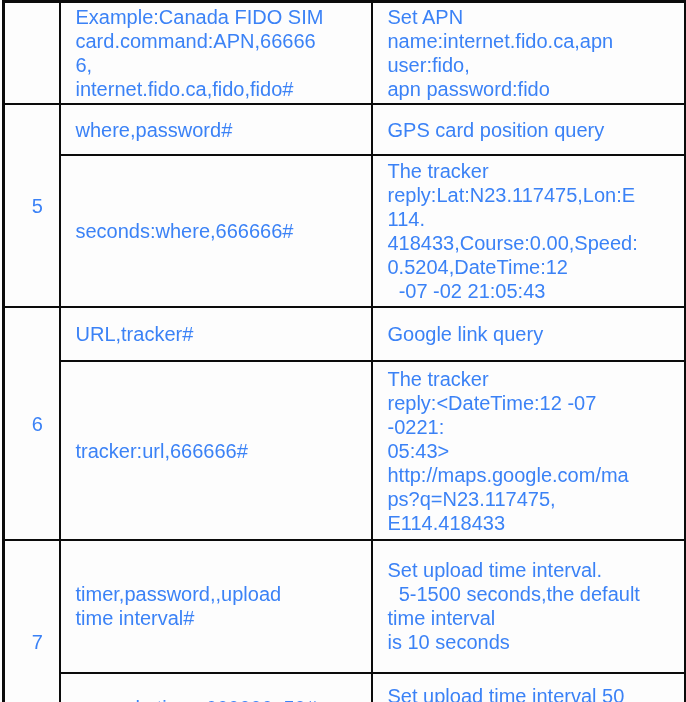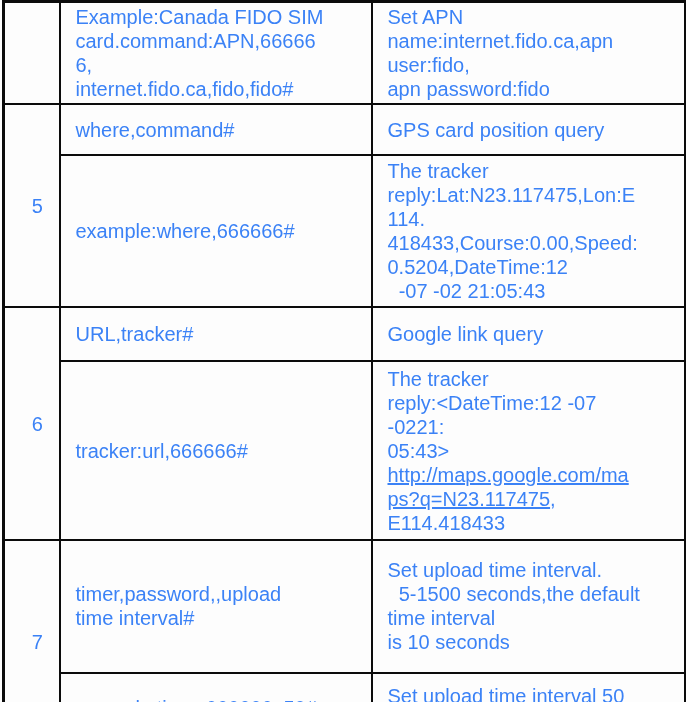--- a/index.html
+++ b/index.html
@@ -46,21 +46,20 @@
   .num-box.h-d { height: 54px; }
   .num-box.h-f { height: 101px; }
   tr.r-a { height: 101px; }
   tr.r-b { height: 51px; }
   tr.r-c { height: 152px; }
   tr.r-d { height: 54px; }
   tr.r-e { height: 179px; }
   tr.r-f { height: 101px; }
   tr.r-g { height: 54px; }
   .link-underline {
-    text-decoration: underline;
     text-align: right;
   }
 </style>
 </head>
 <body>
 
 <table class="cmd-table">
   <colgroup>
     <col style="width:56px">
     <col style="width:312px">
@@ -77,26 +76,26 @@
       <td><span>Set APN
 name:internet.fido.ca,apn
 user:fido,
 apn password:fido</span></td>
     </tr>
 
     <tr class="r-b">
       <td class="col-num" rowspan="2">
         <div class="num-box h-b">5</div>
       </td>
-      <td><span>where,command#</span></td>
+      <td><span>where,password#</span></td>
       <td><span>GPS card position query</span></td>
     </tr>
 
     <tr class="r-c">
-      <td><span>example:where,666666#</span></td>
+      <td><span>seconds:where,666666#</span></td>
       <td><span>The tracker
 reply:Lat:N23.117475,Lon:E
 114.
 418433,Course:0.00,Speed:
 0.5204,DateTime:12
   -07 -02 21:05:43</span></td>
     </tr>
 
     <tr class="r-d">
       <td class="col-num" rowspan="2">

